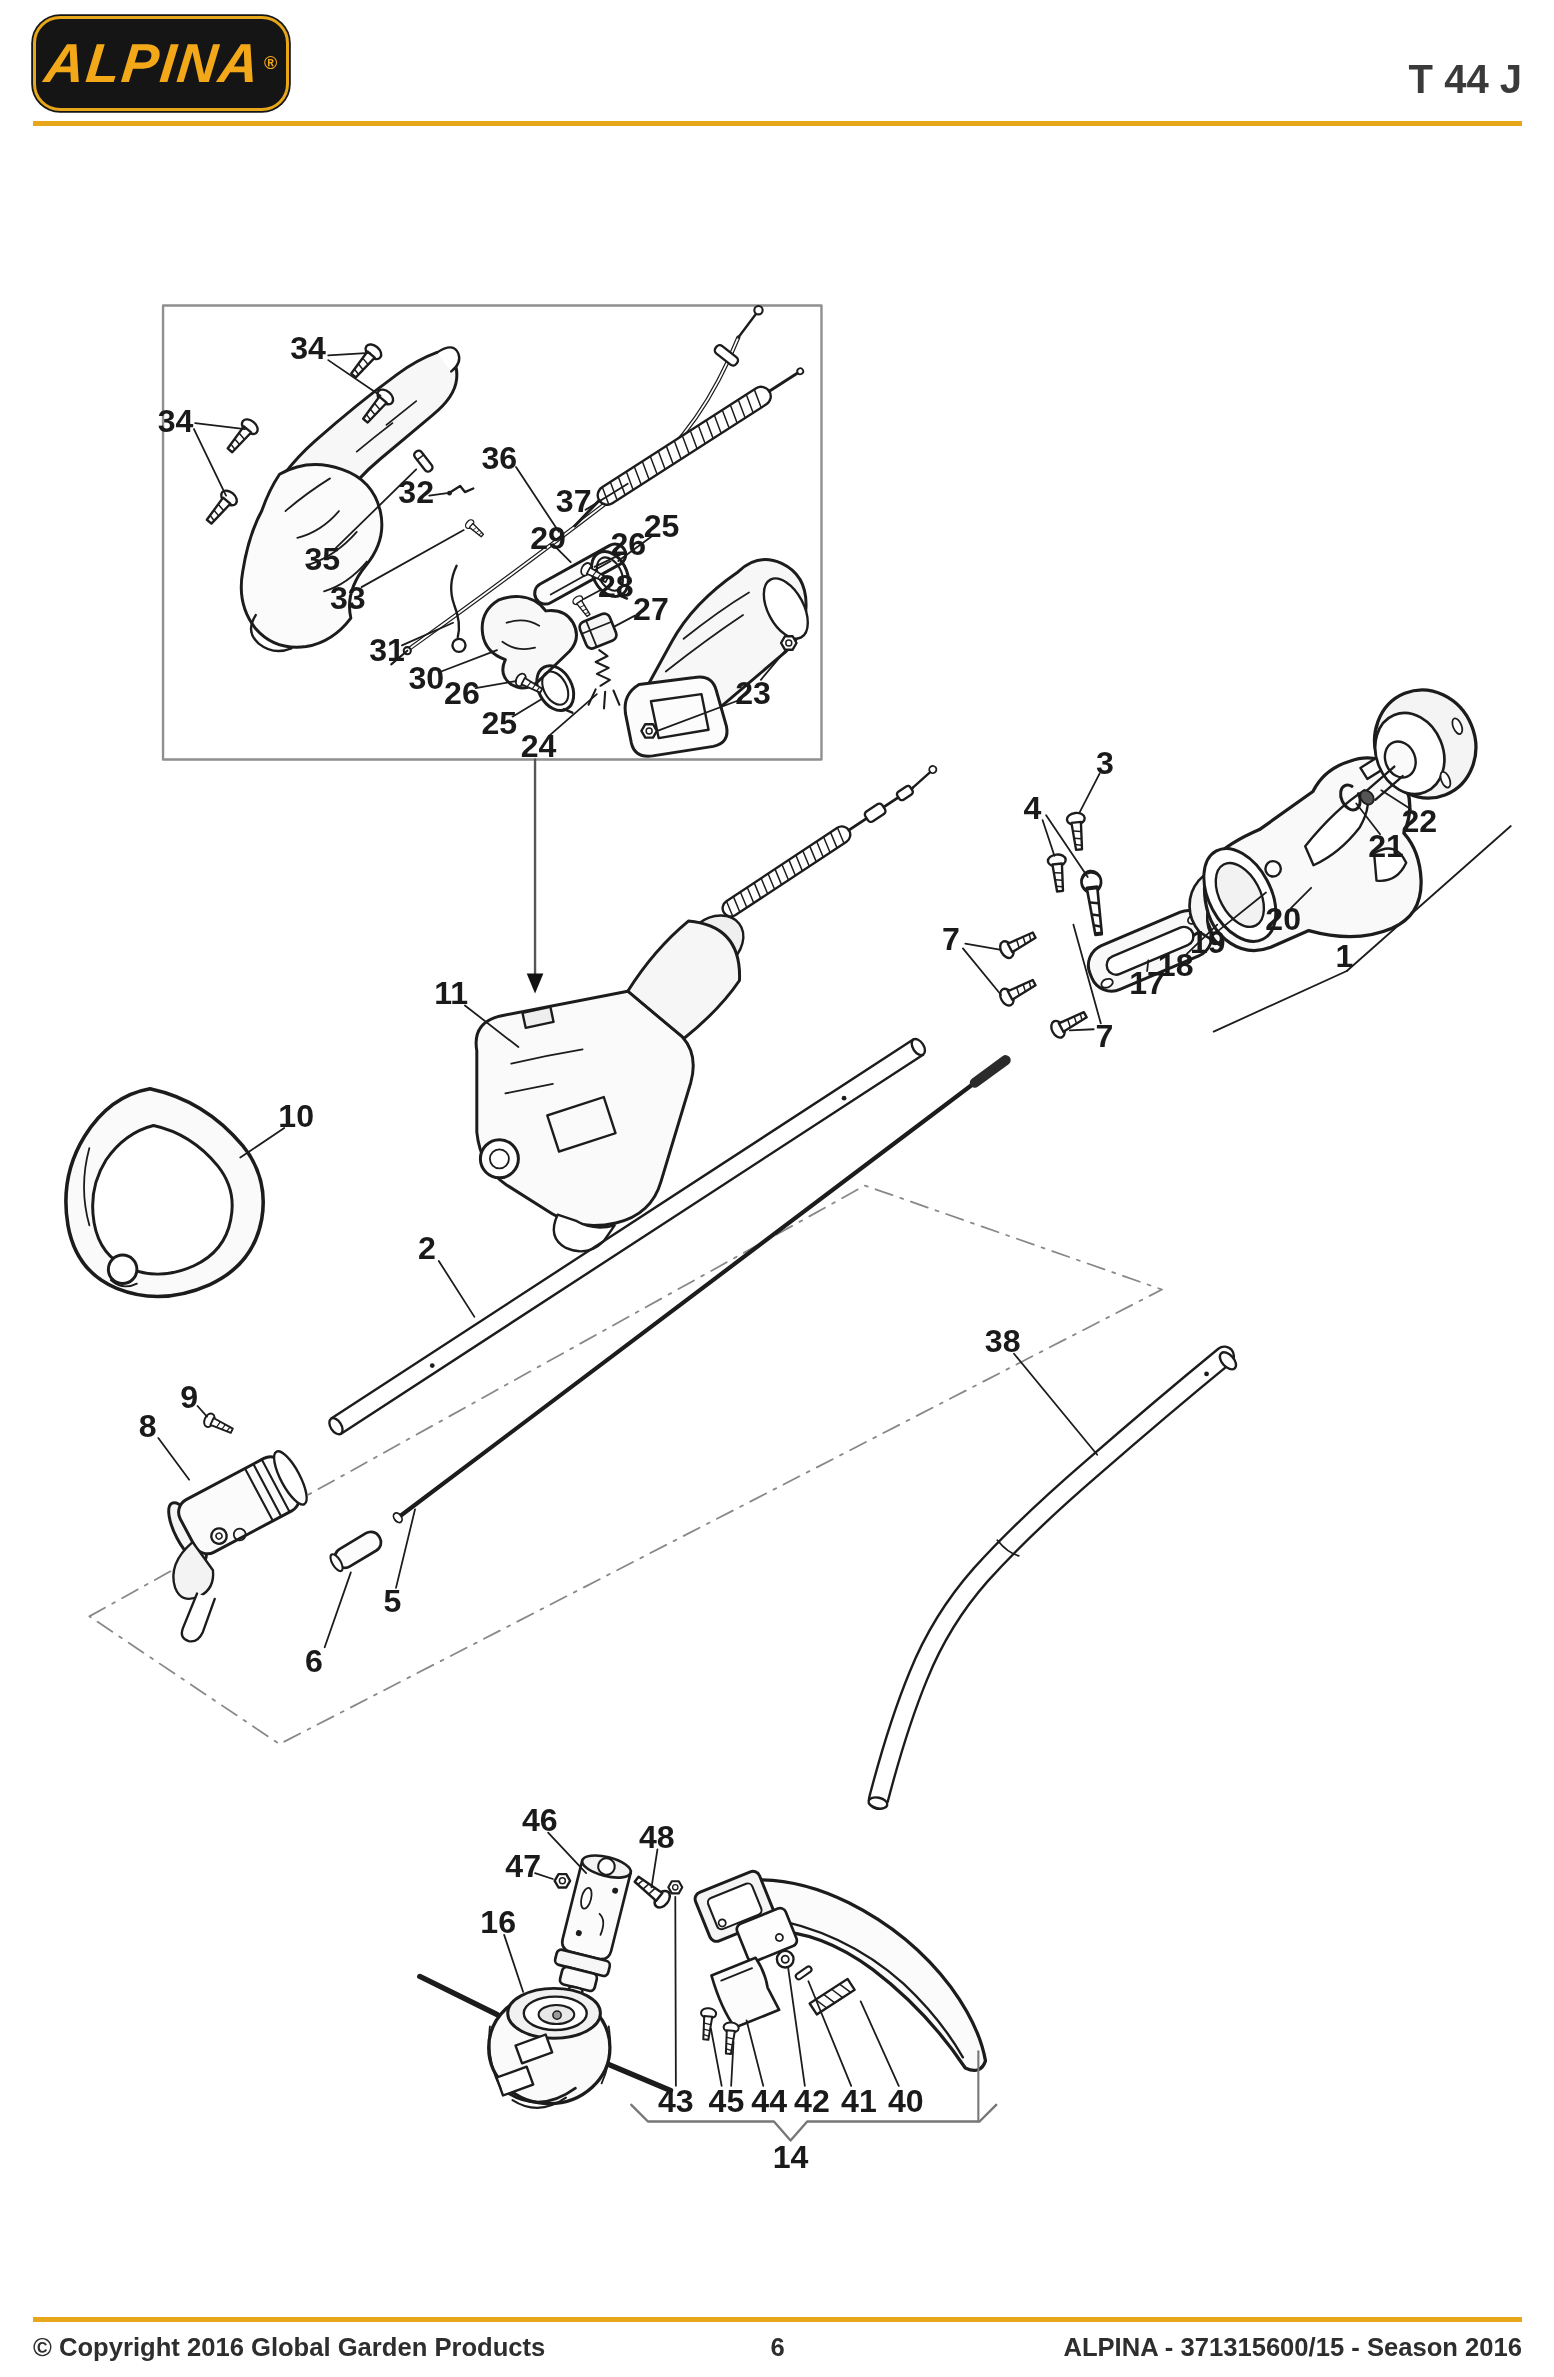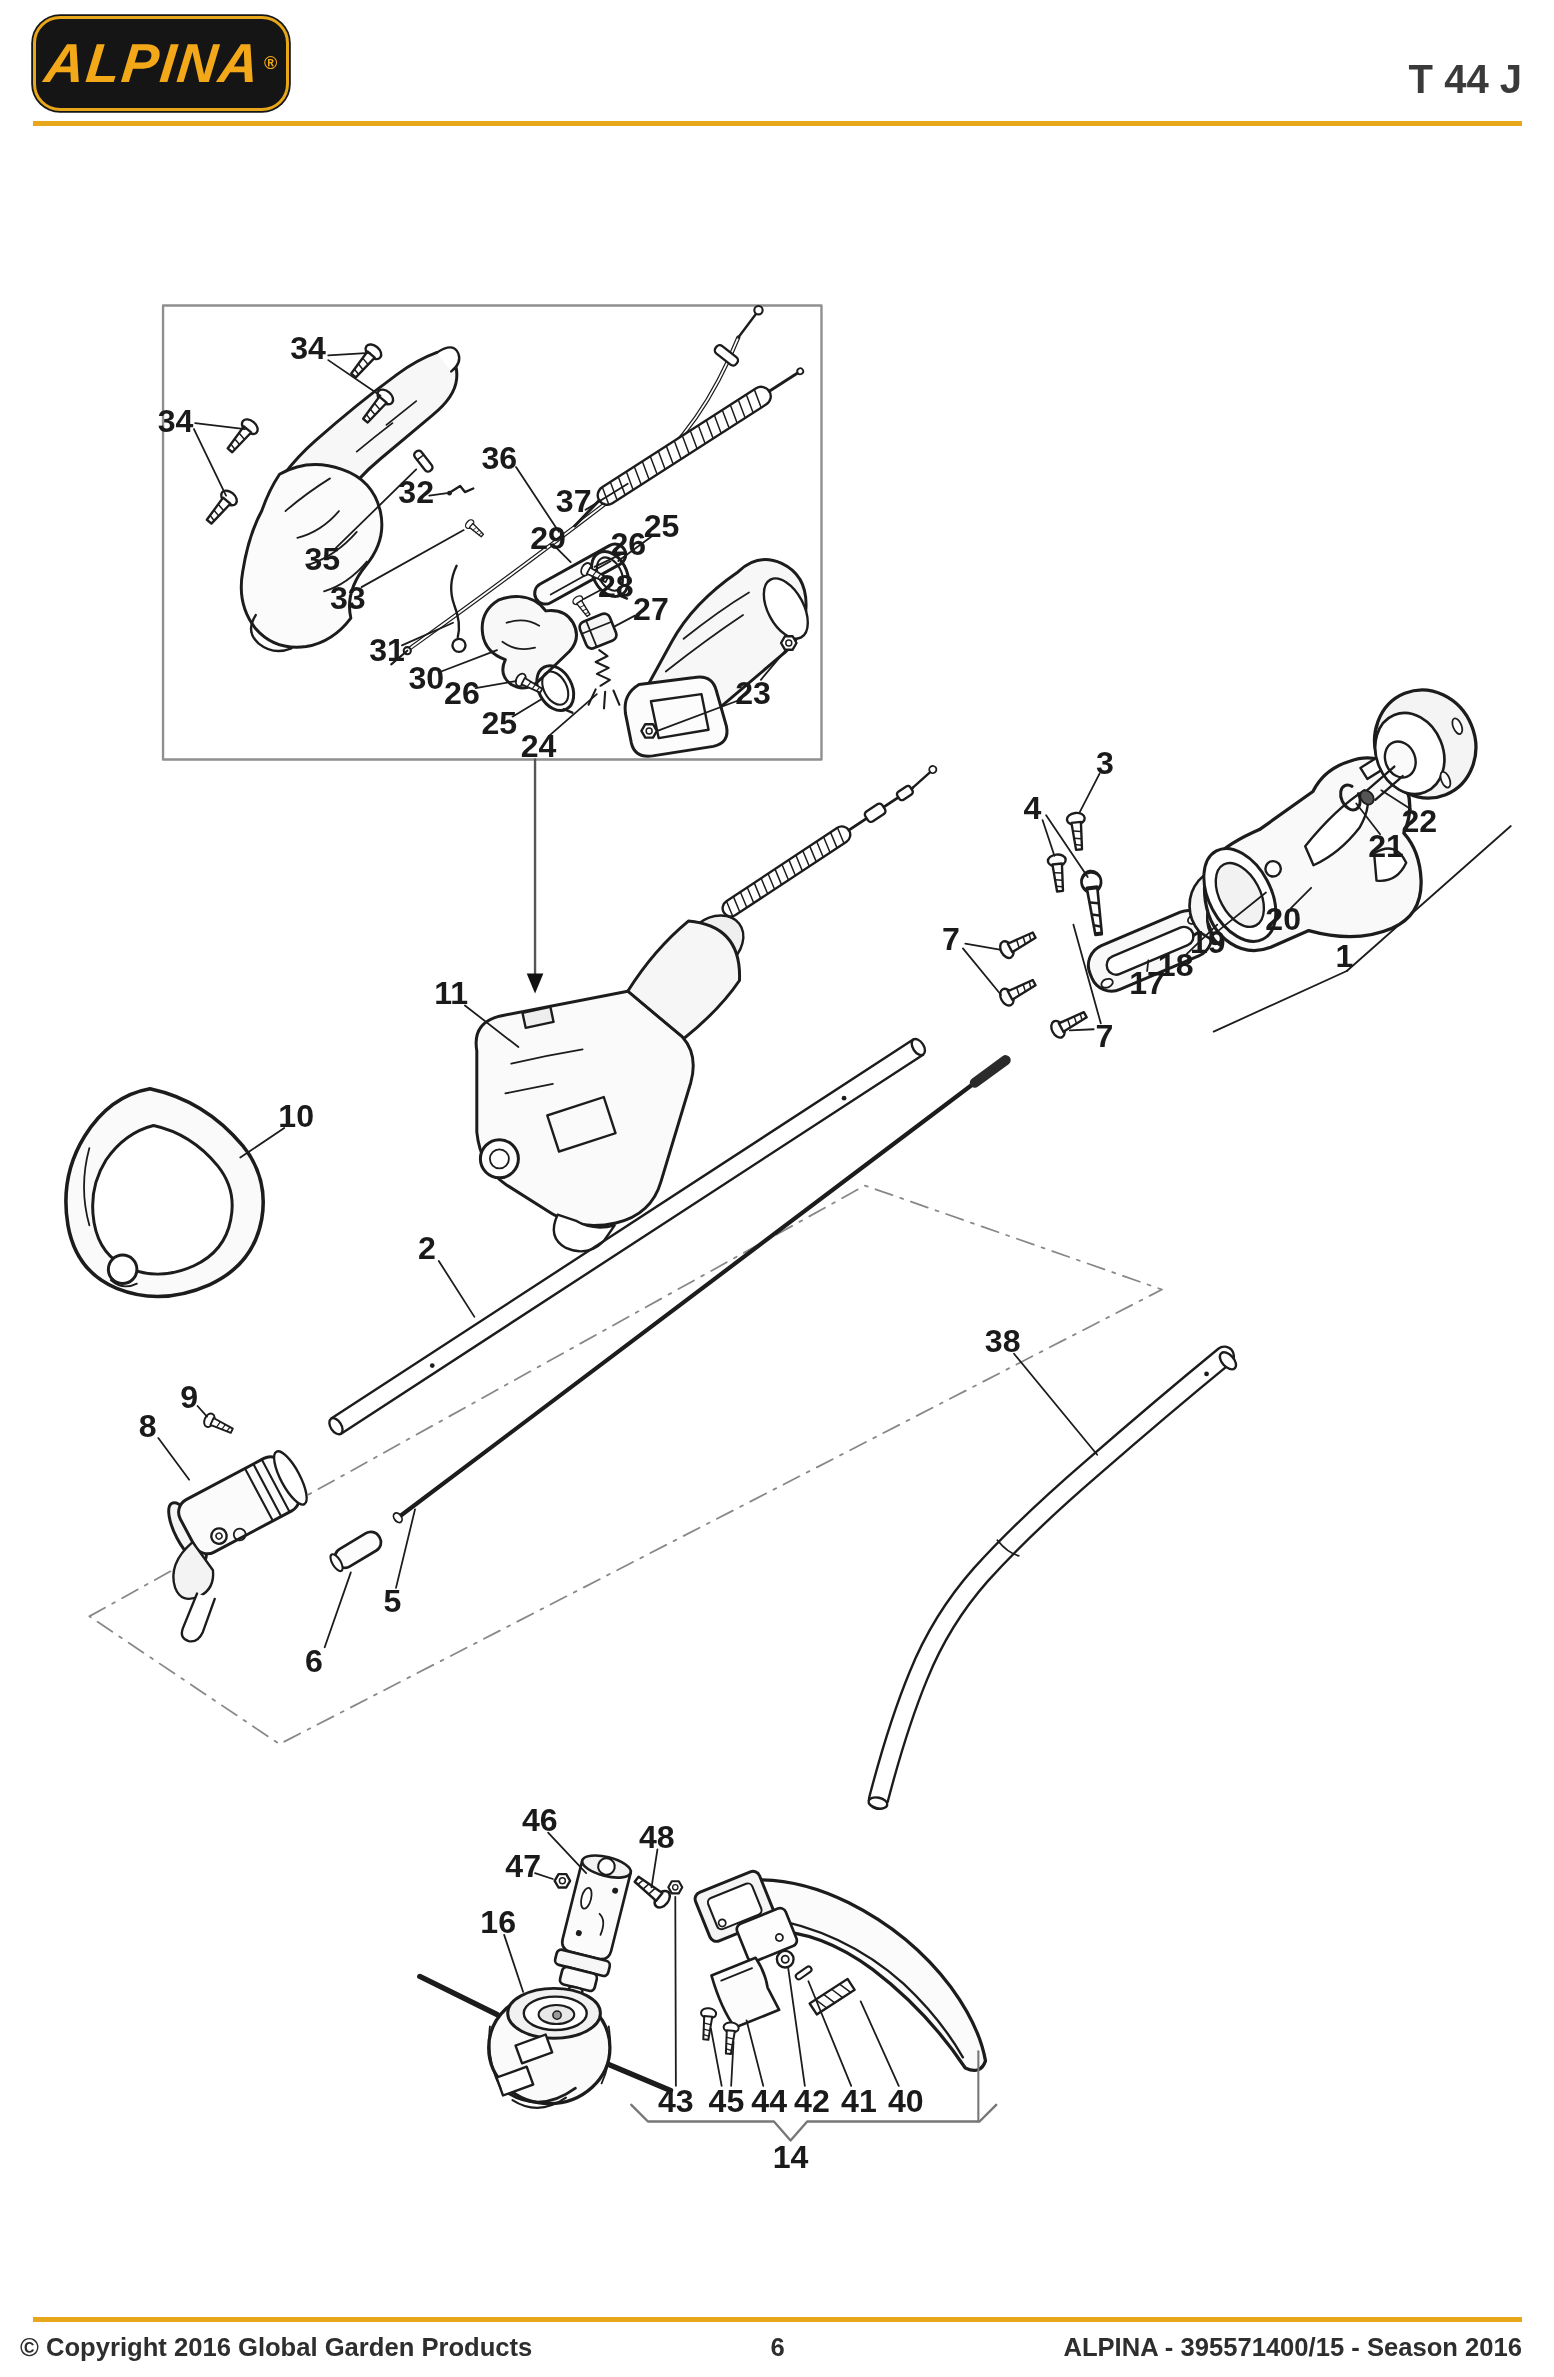--- a/index.html
+++ b/index.html
@@ -11,21 +11,21 @@
         display:flex;align-items:center;justify-content:center;}
   .logo-text{color:#F2A818;font-weight:bold;font-style:italic;font-size:55px;letter-spacing:1.8px;
         transform:skewX(-6deg);line-height:1;}
   .logo-reg{color:#F2A818;font-size:18px;font-weight:bold;vertical-align:super;margin-left:3.6px;}
   .model{position:absolute;right:33px;top:57px;font-size:40px;font-weight:bold;color:#3a3a3a;}
   .rule{position:absolute;left:33px;right:33px;height:5.3px;background:#E8A61A;}
   .rule-top{top:121px;}
   .rule-bottom{top:2317px;}
   
   .foot{position:absolute;top:2333px;font-size:25.6px;font-weight:700;color:#2e2e2e;}
-  .foot-left{left:20px;}
+  .foot-left{left:33px;}
   .foot-center{left:0;right:0;text-align:center;}
   .foot-right{right:33px;}
   
   #diagram-svg{position:absolute;left:0;top:0;width:1555px;height:2377px;}
   #diagram-svg *{stroke-linecap:round;stroke-linejoin:round;}
   text.callout{font-family:"Liberation Sans", sans-serif;font-weight:700;font-size:54px;
         fill:#1a1a1a;text-anchor:middle;}
   line.leader{stroke:#1c1c1c;stroke-width:3;}
 </style>
 </head>
@@ -498,15 +498,15 @@
         <text x="1445" y="3554" class="callout">41</text>
         <line x1="1512" y1="3510" x2="1448" y2="3368" class="leader"></line>
         <text x="1524" y="3554" class="callout">40</text>
         <text x="1330" y="3649" class="callout">14</text>
       </g>
   </svg>
 
   <div class="rule rule-bottom"></div>
   <div class="foot foot-left">© Copyright 2016 Global Garden Products</div>
   <div class="foot foot-center">6</div>
-  <div class="foot foot-right">ALPINA - 395571400/15 - Season 2016</div>
+  <div class="foot foot-right">ALPINA - 371315600/15 - Season 2016</div>
 </div>
 
 
 </body></html>

